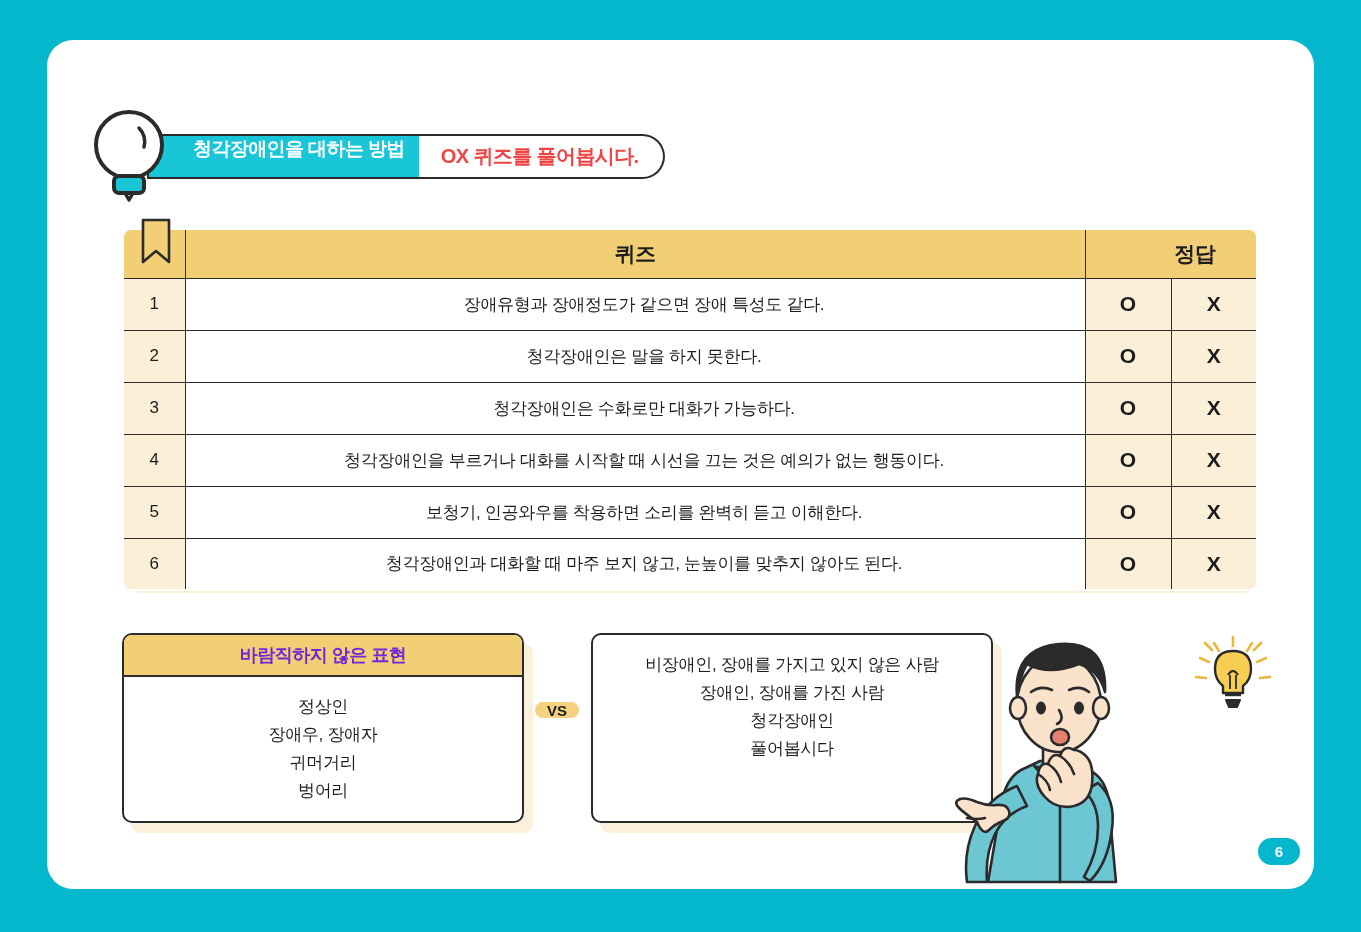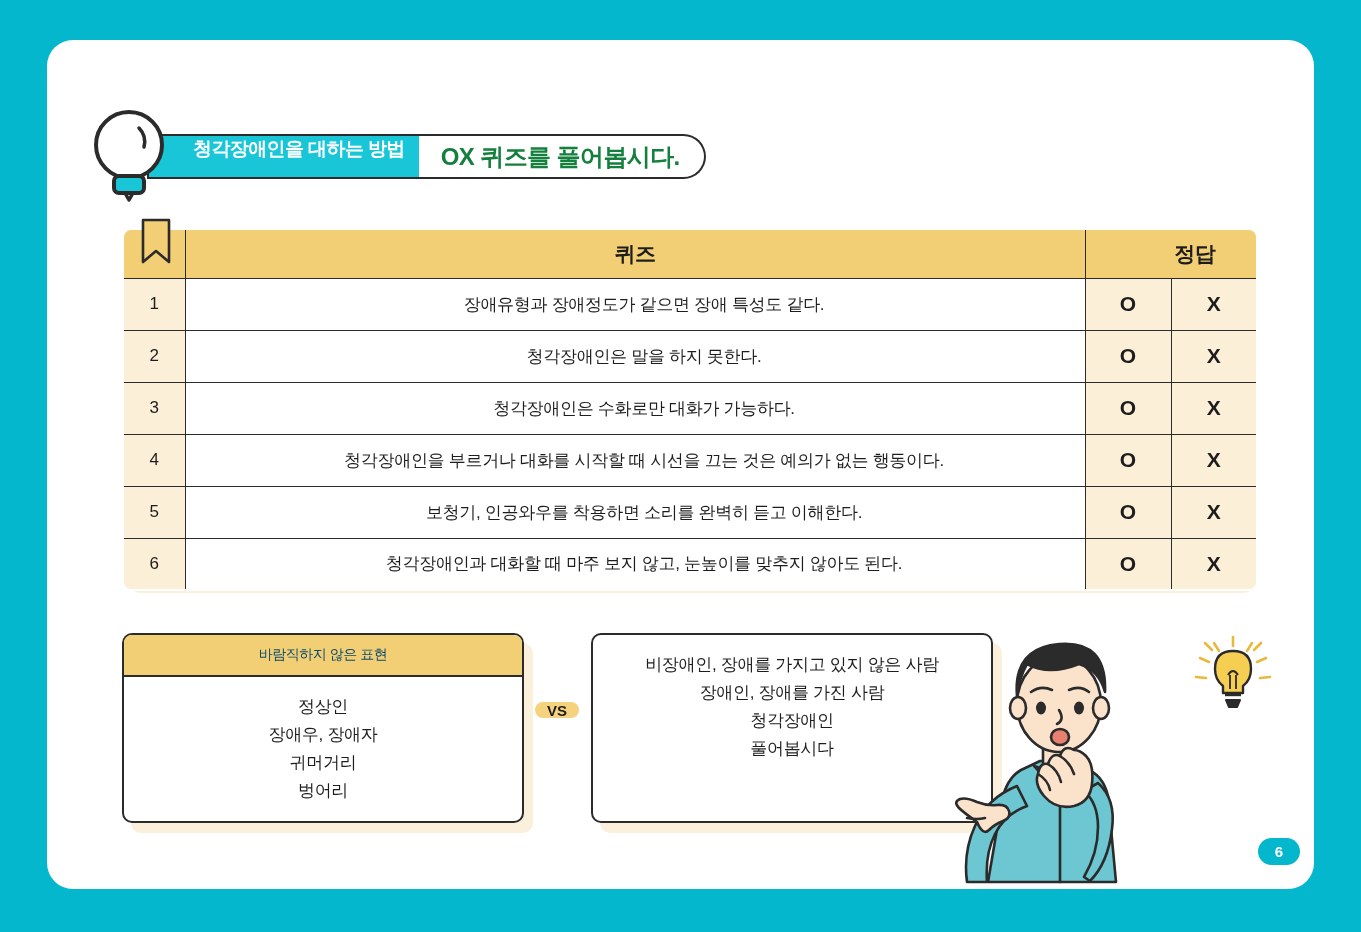--- a/index.html
+++ b/index.html
@@ -80,22 +80,22 @@
     align-items: center;
     padding: 0 24px 0 22px;
     border: 2.5px solid #2b2b2b;
     border-left: none;
     border-radius: 0 23px 23px 0;
     position: relative;
     z-index: 1;
   }
 
   #banner-white-label {
-    color: #15803d;
-    font-size: 24px;
+    color: #ef4444;
+    font-size: 20px;
     font-weight: bold;
     letter-spacing: -0.6px;
     white-space: nowrap;
   }
 
   
   #quiz-wrap {
     position: absolute;
     left: 122px;
     top: 228px;
@@ -198,23 +198,23 @@
   #expr-bad-shadow  { left: 131px; top: 643px; width: 402px; height: 190px; }
   #expr-good-shadow { left: 600px; top: 643px; width: 402px; height: 190px; }
 
   .expr-head {
     background: #F2CE74;
     height: 42px;
     display: flex;
     align-items: center;
     justify-content: center;
     border-bottom: 2.5px solid #2b2b2b;
-    font-size: 14px;
-    font-weight: normal;
-    color: #0c4a6e;
+    font-size: 18px;
+    font-weight: bold;
+    color: #6d28d9;
     letter-spacing: -0.5px;
   }
 
   .expr-body {
     height: 145px;
     display: flex;
     flex-direction: column;
     align-items: center;
     justify-content: center;
     gap: 5px;

